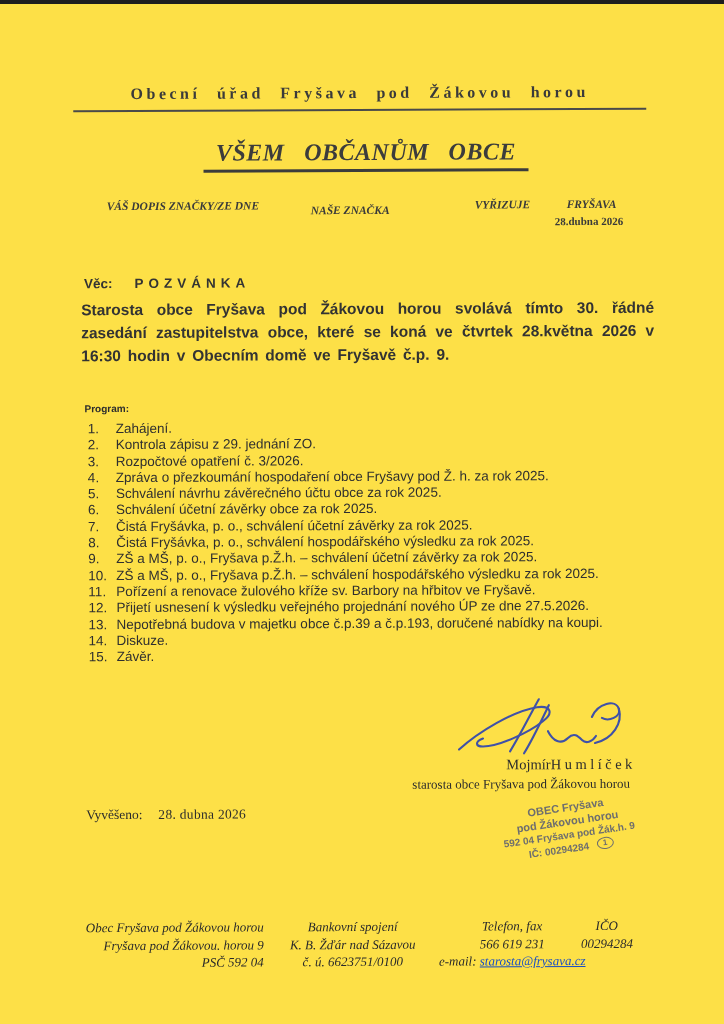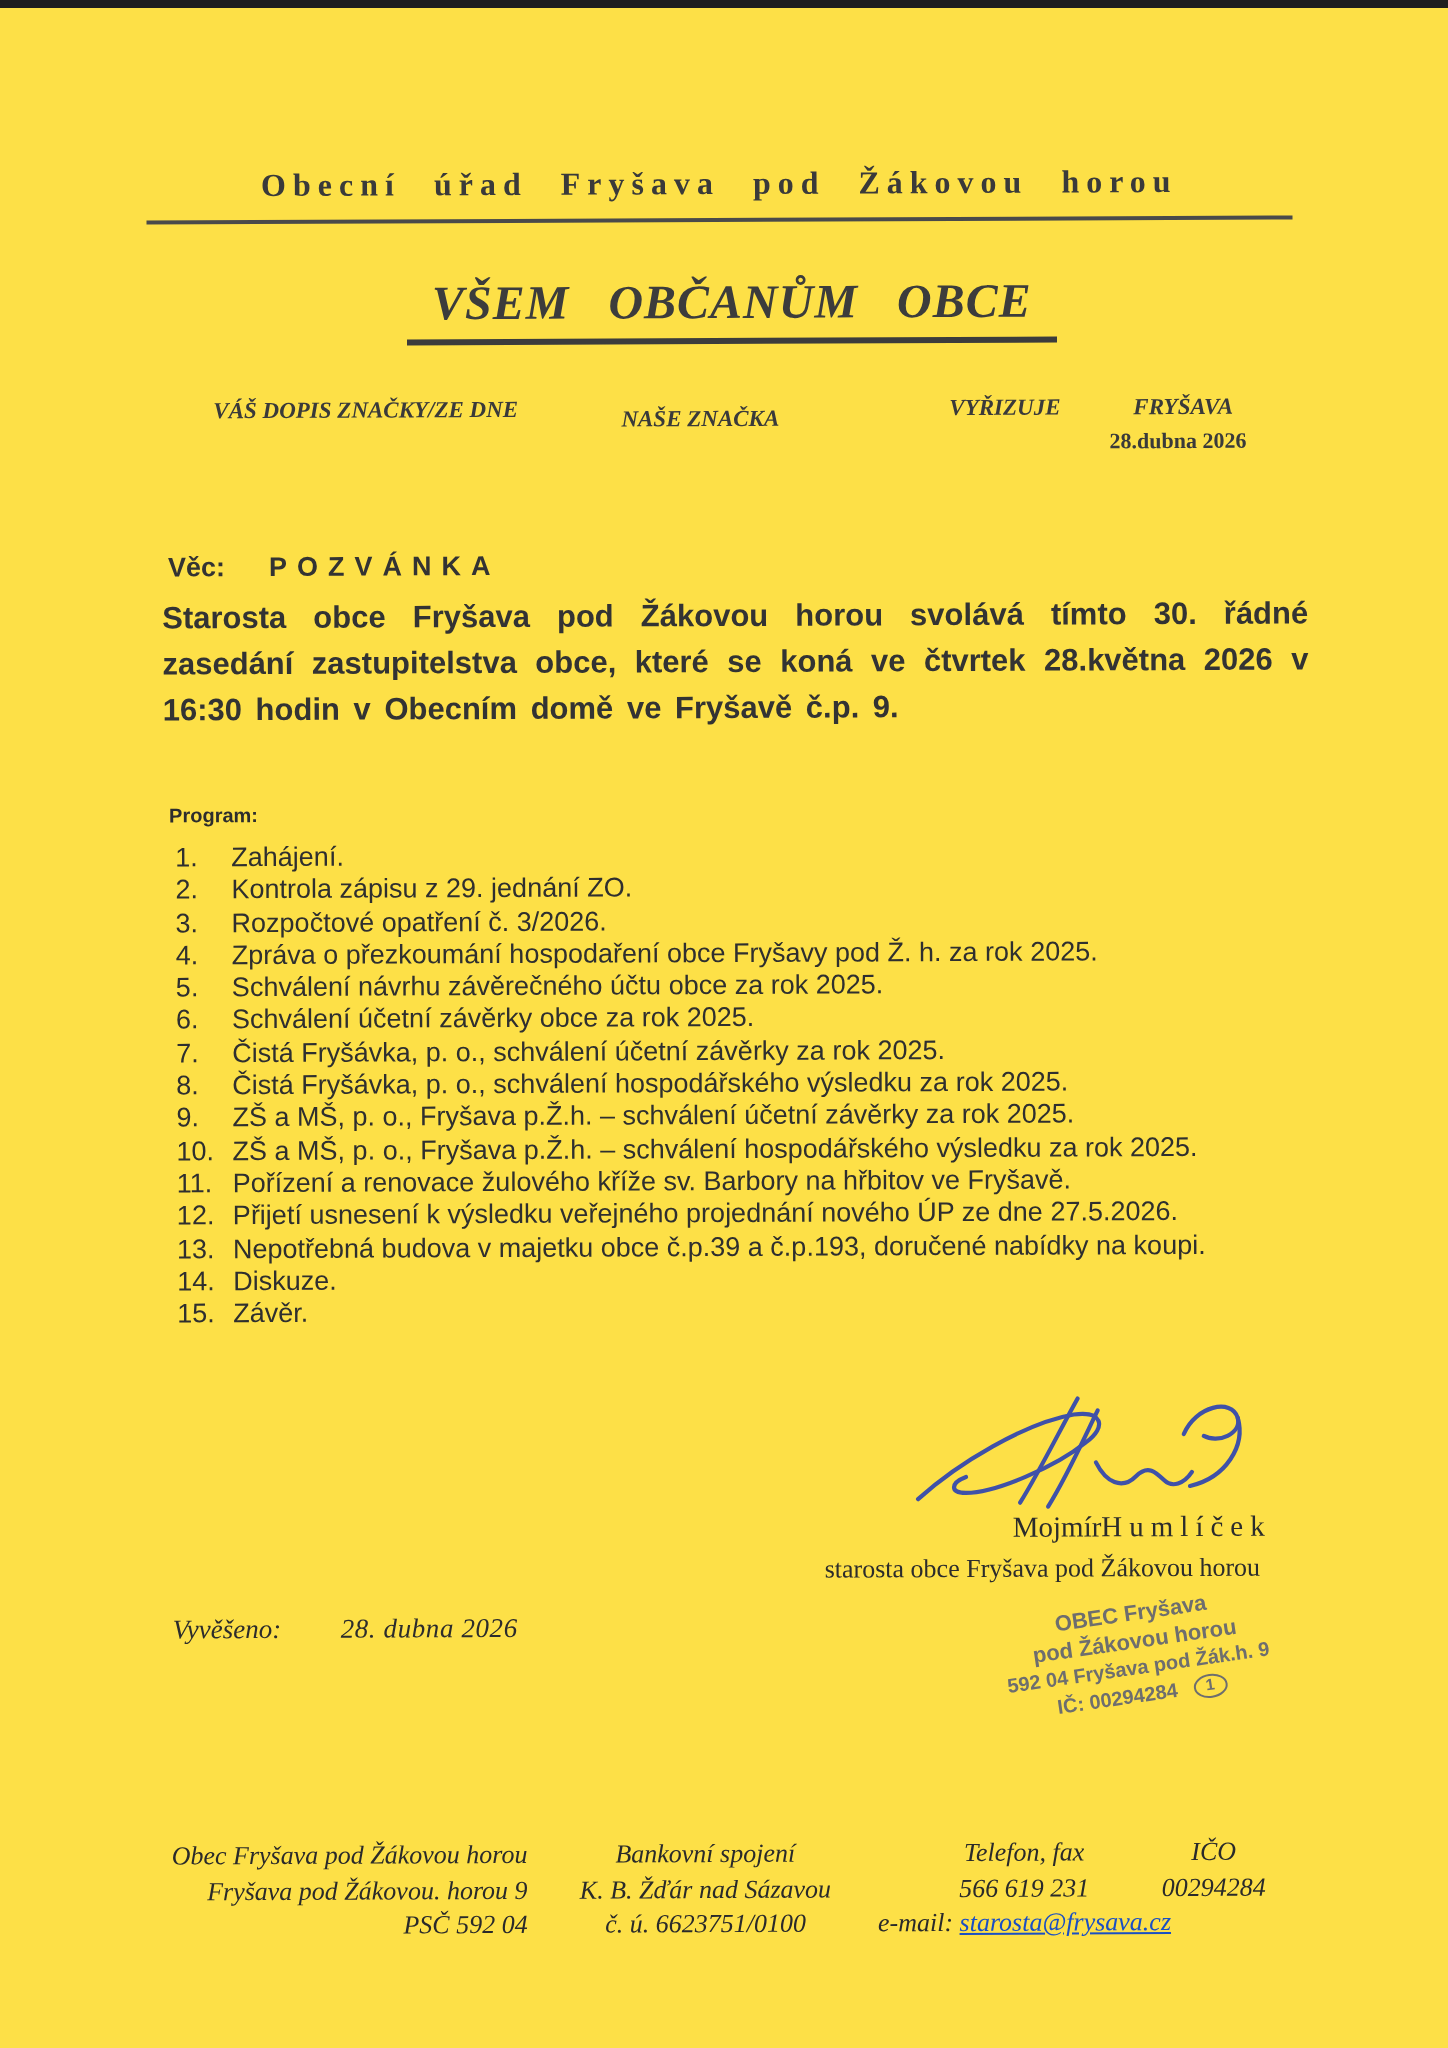--- a/index.html
+++ b/index.html
@@ -93,23 +93,23 @@
   .sig-name .sig-last{letter-spacing:3.5px;}
   .sig-role{
     position:absolute;left:385px;top:777px;width:270px;text-align:center;
     font-family:"Liberation Serif", serif;font-size:13px;color:#2c2c2c;white-space:nowrap;
   }
   
   .posting{
     position:absolute;left:85px;top:804px;
     font-family:"Liberation Serif", serif;font-size:13.5px;color:#2c2c2c;
   }
-  .posting-row{display:flex;line-height:20px;font-style:italic;}
+  .posting-row{display:flex;line-height:20px;}
   .posting-label{width:68px;}
-  .posting-value{margin-left:16px;letter-spacing:0.3px;}
+  .posting-value{margin-left:4px;letter-spacing:0.3px;}
   
   .stamp{
     position:absolute;left:482px;top:802px;width:170px;
     transform:rotate(-8deg);
     text-align:center;
     color:#6e6e6e;
     font-size:11px;
     line-height:13.5px;
     font-weight:bold;
   }

